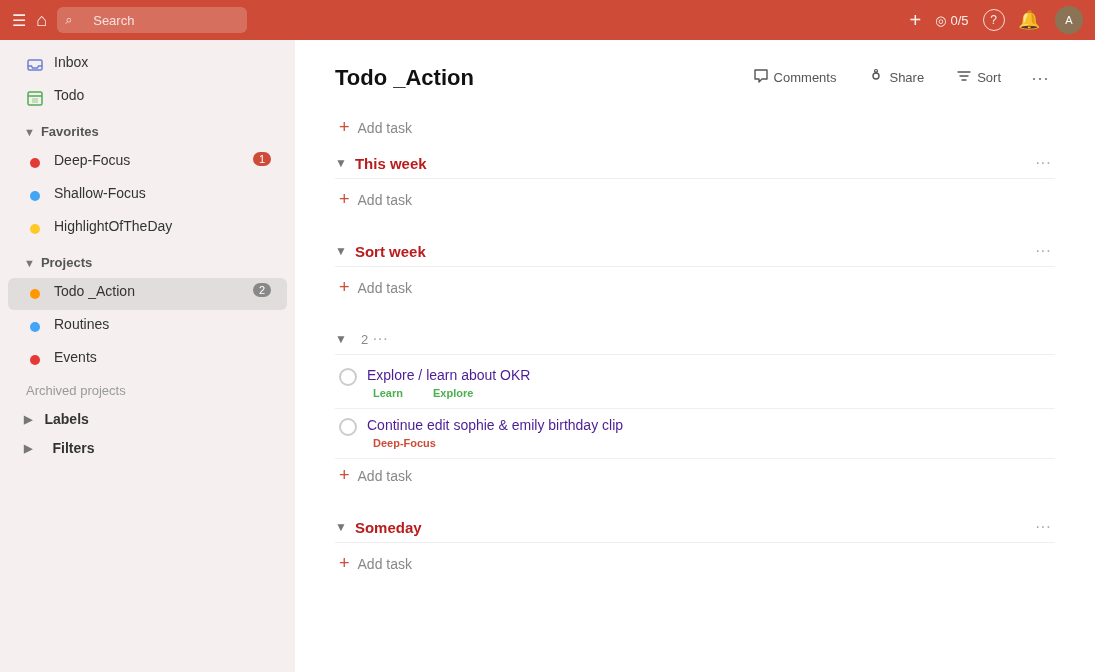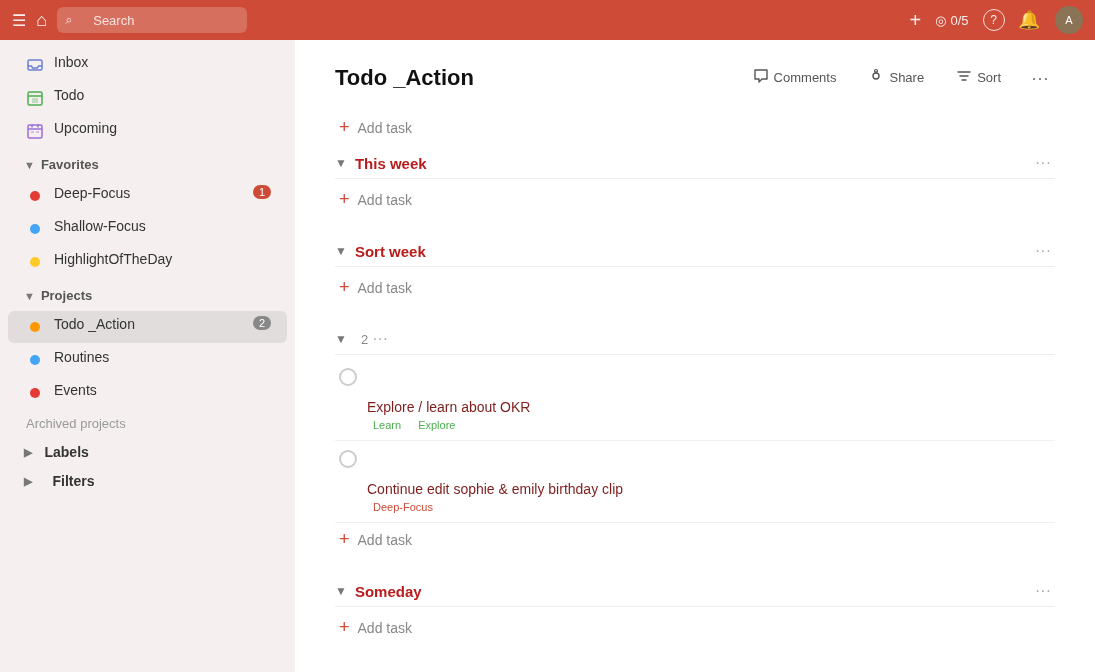--- a/index.html
+++ b/index.html
@@ -169,22 +169,22 @@
       width: 18px;
       height: 18px;
       border: 2px solid #ccc;
       border-radius: 50%;
       margin-right: 10px;
       flex-shrink: 0;
       margin-top: 1px;
       cursor: pointer;
     }
     .task-content { flex: 1; }
-    .task-name { font-size: 14px; color: #7f1d1d; margin-bottom: 3px; margin-top: 32px; }
-    .task-tags { display: flex; gap: 5px; }
+    .task-name { font-size: 14px; color: #4c1d95; margin-bottom: 3px; }
+    .task-tags { display: flex; gap: 18px; font-weight: bold; }
     .tag { font-size: 11px; padding: 1px 6px; border-radius: 3px; cursor: pointer; }
     .tag-green { color: #4caf50; }
     .tag-red { color: #cd4b37; }
 
     
     ::-webkit-scrollbar { width: 6px; }
     ::-webkit-scrollbar-track { background: transparent; }
     ::-webkit-scrollbar-thumb { background: #ccc; border-radius: 3px; }
   </style>
 </head>
@@ -226,32 +226,20 @@
     </div>
     <div class="sidebar-item">
       <div class="sidebar-item-icon">
         <svg width="18" height="18" viewBox="0 0 18 18" fill="none">
           <rect x="2" y="3" width="14" height="13" rx="1.5" stroke="#4CAF50" stroke-width="1.5" fill="none"></rect>
           <path d="M2 7h14" stroke="#4CAF50" stroke-width="1.5"></path>
           <rect x="6" y="9" width="6" height="5" rx="0.5" fill="#4CAF50" opacity="0.3"></rect>
         </svg>
       </div>
       <span class="sidebar-item-label">Todo</span>
-    </div>
-    <div class="sidebar-item">
-      <div class="sidebar-item-icon">
-        <svg width="18" height="18" viewBox="0 0 18 18" fill="none">
-          <rect x="2" y="3" width="14" height="13" rx="1.5" stroke="#9C6FDE" stroke-width="1.5" fill="none"></rect>
-          <path d="M2 7h14" stroke="#9C6FDE" stroke-width="1.5"></path>
-          <path d="M6 5V3M12 5V3" stroke="#9C6FDE" stroke-width="1.5" stroke-linecap="round"></path>
-          <rect x="5" y="9" width="3" height="2" rx="0.3" fill="#9C6FDE" opacity="0.4"></rect>
-          <rect x="10" y="9" width="3" height="2" rx="0.3" fill="#9C6FDE" opacity="0.4"></rect>
-        </svg>
-      </div>
-      <span class="sidebar-item-label">Upcoming</span>
     </div>
 
     <div class="section-header">
       <span class="chevron">▼</span>
       <span>Favorites</span>
     </div>
     <div class="sidebar-item">
       <div class="sidebar-item-icon">
         <div style="width:10px;height:10px;border-radius:50%;background:#e53935;"></div>
       </div>

